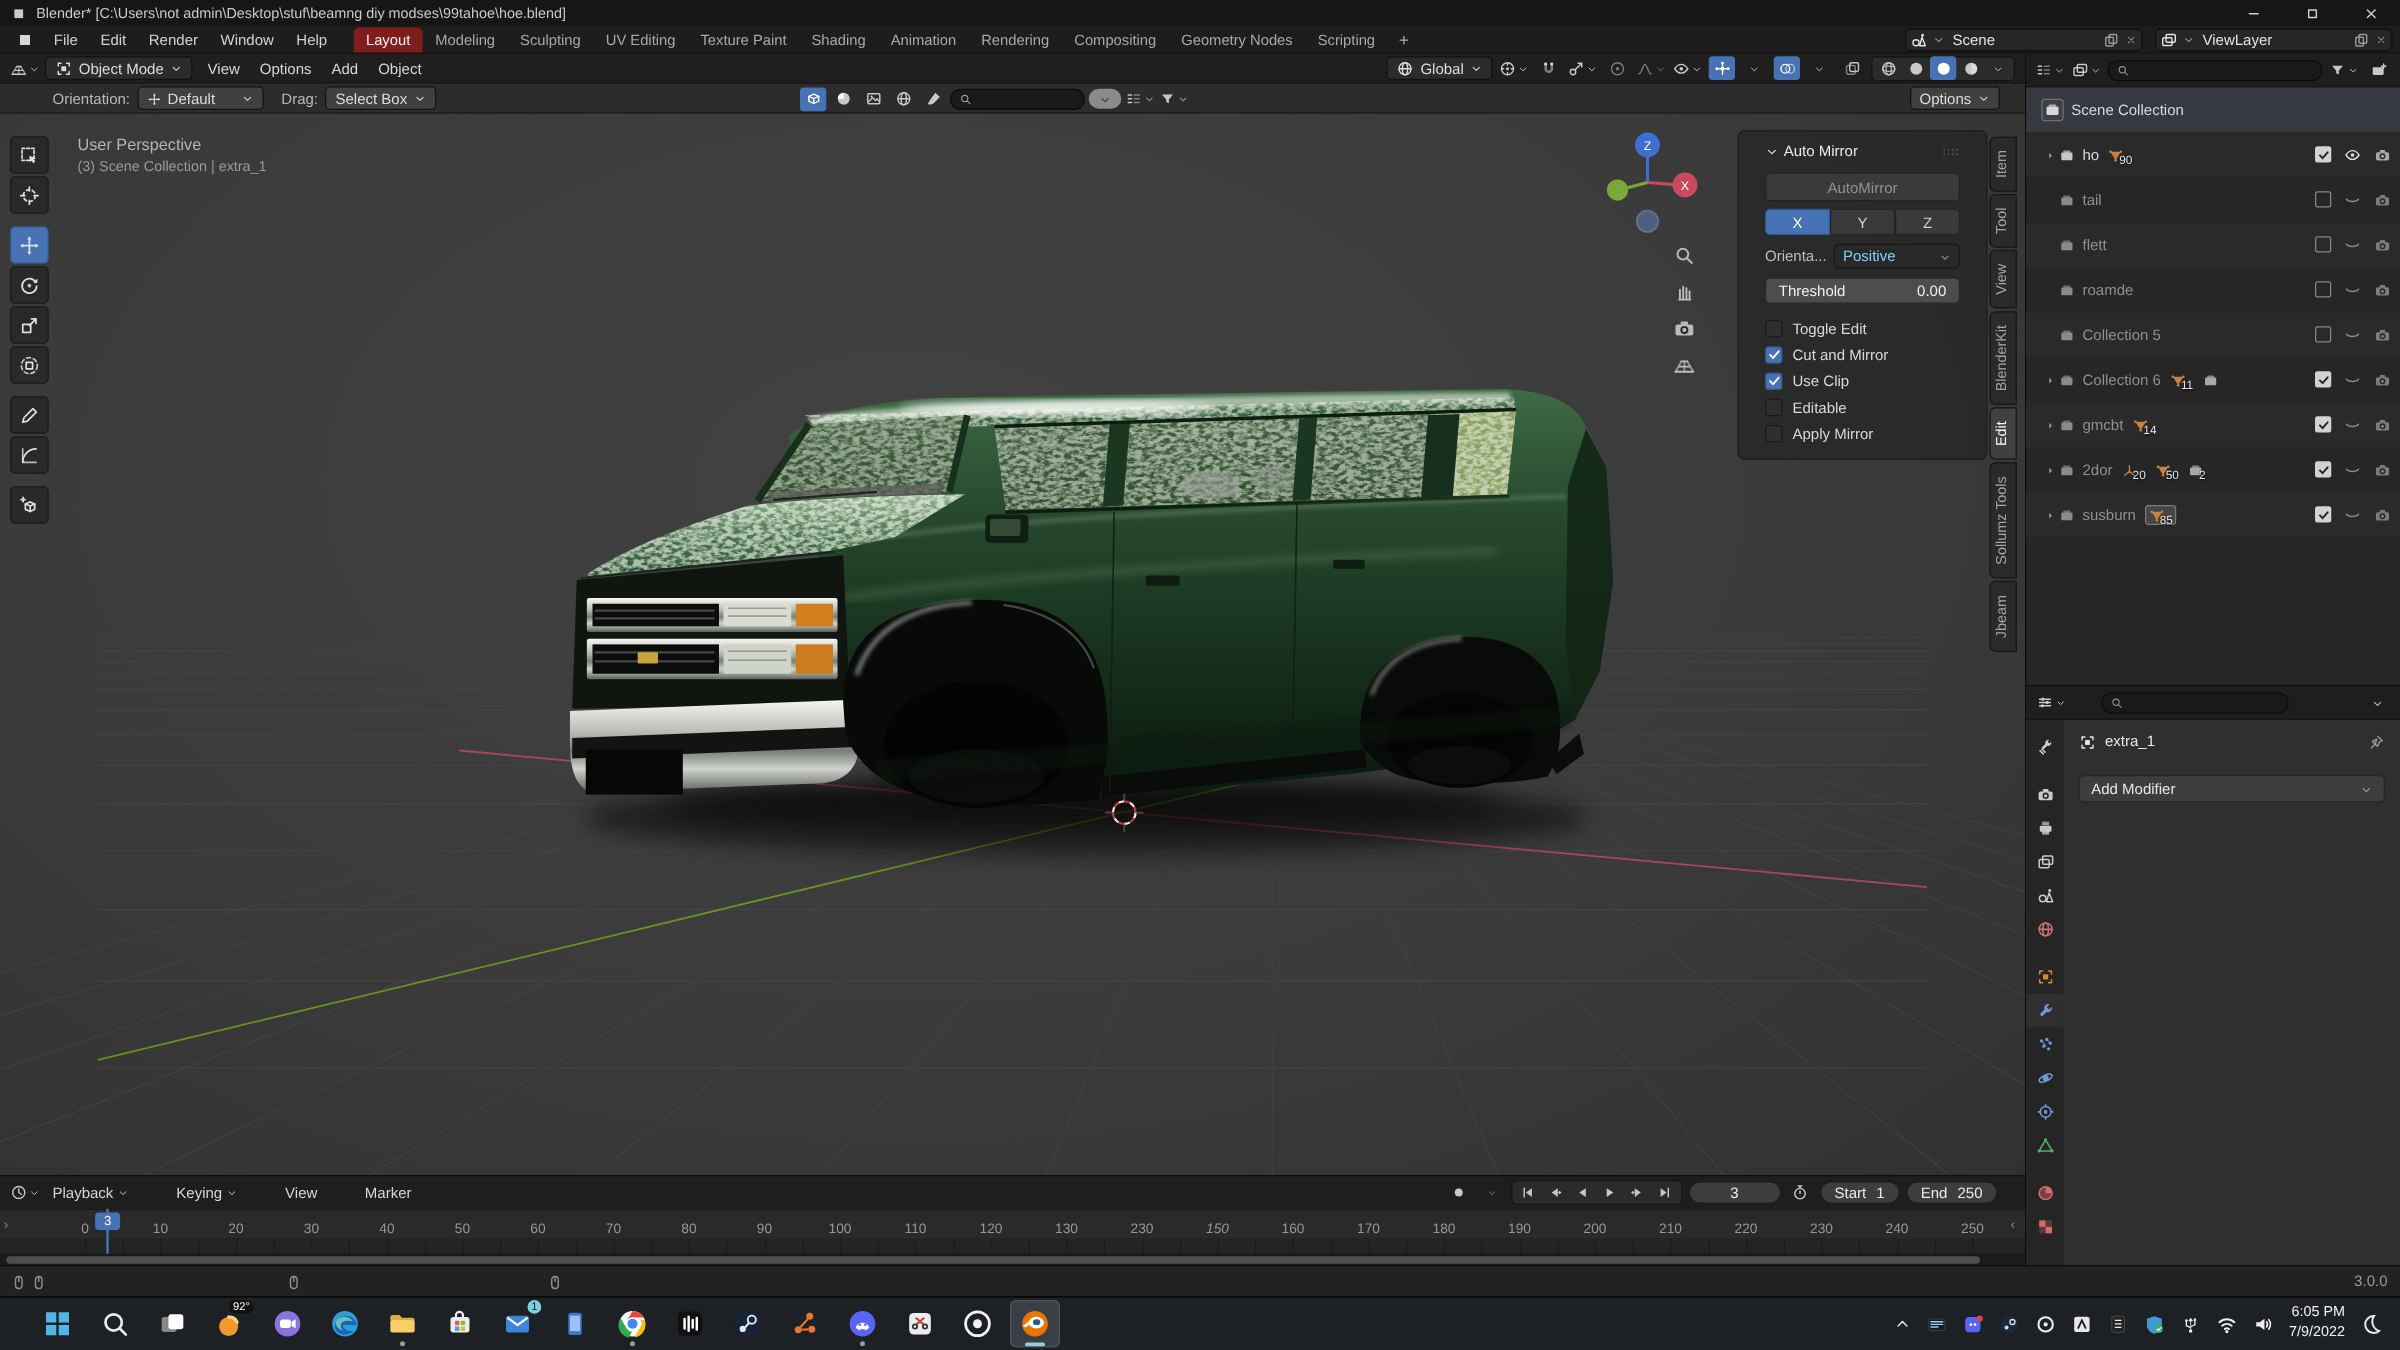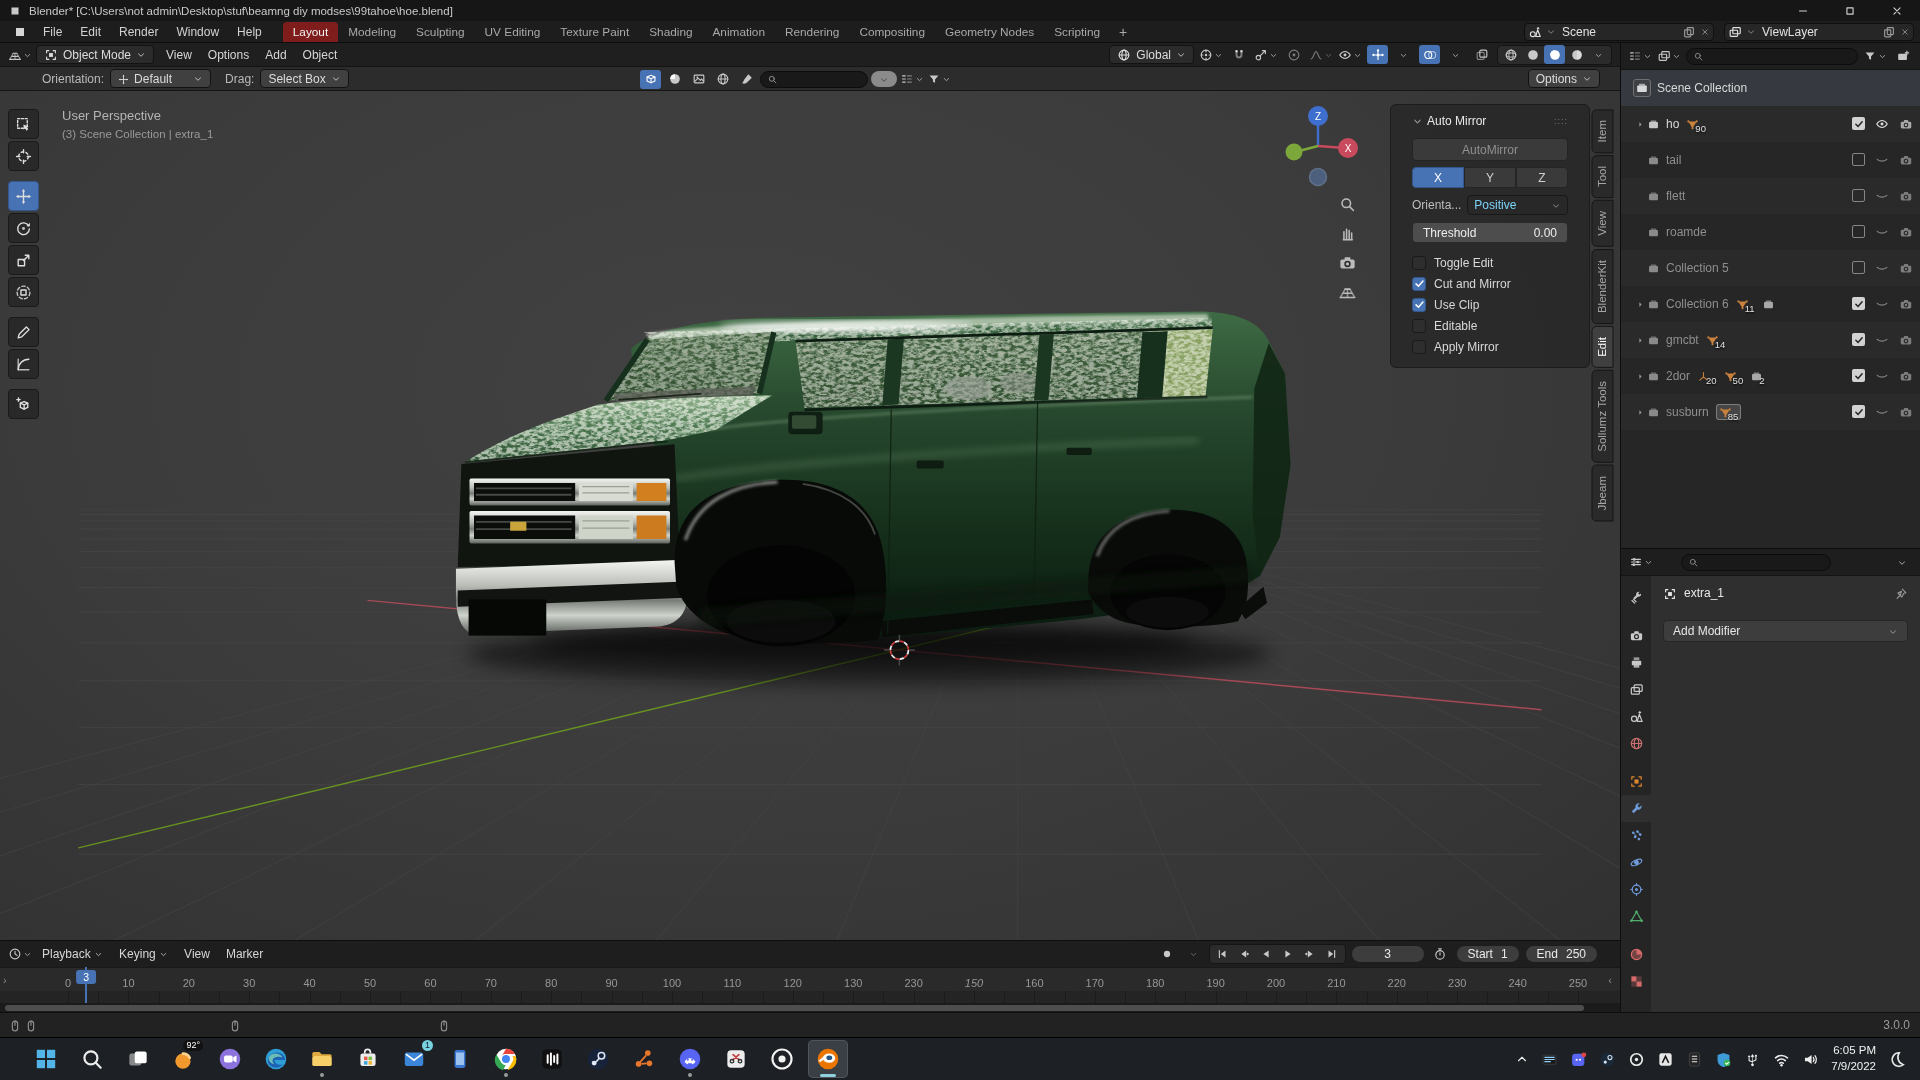--- a/index.html
+++ b/index.html
@@ -851,21 +851,21 @@
     <div class="tl-header">
       <span class="ibtn">
         <span><svg class="ic" viewBox="0 0 16 16" width="14" height="14">
               <circle cx="8" cy="8" r="5.5" class="s"></circle>
               <path d="M8 4.8V8l2.4 1.6" class="s"></path>
             </svg></span>
         <span><svg class="ic" viewBox="0 0 16 16" width="9" height="9">
               <path d="M4 6.2 8 10l4-3.8" class="s"></path>
             </svg></span>
       </span>
-      <nav id="tl-menus" style="display:flex;">
+      <nav id="tl-menus" style="display:flex;gap:22px;">
           <span class="menu-sm"><span>Playback</span> <svg class="ic" viewBox="0 0 16 16" width="9" height="9">
               <path d="M4 6.2 8 10l4-3.8" class="s"></path>
             </svg></span>
           <span class="menu-sm"><span>Keying</span> <svg class="ic" viewBox="0 0 16 16" width="9" height="9">
               <path d="M4 6.2 8 10l4-3.8" class="s"></path>
             </svg></span>
           <span class="menu-sm"><span>View</span></span>
           <span class="menu-sm"><span>Marker</span></span>
         </nav>
       <div class="tl-right">

